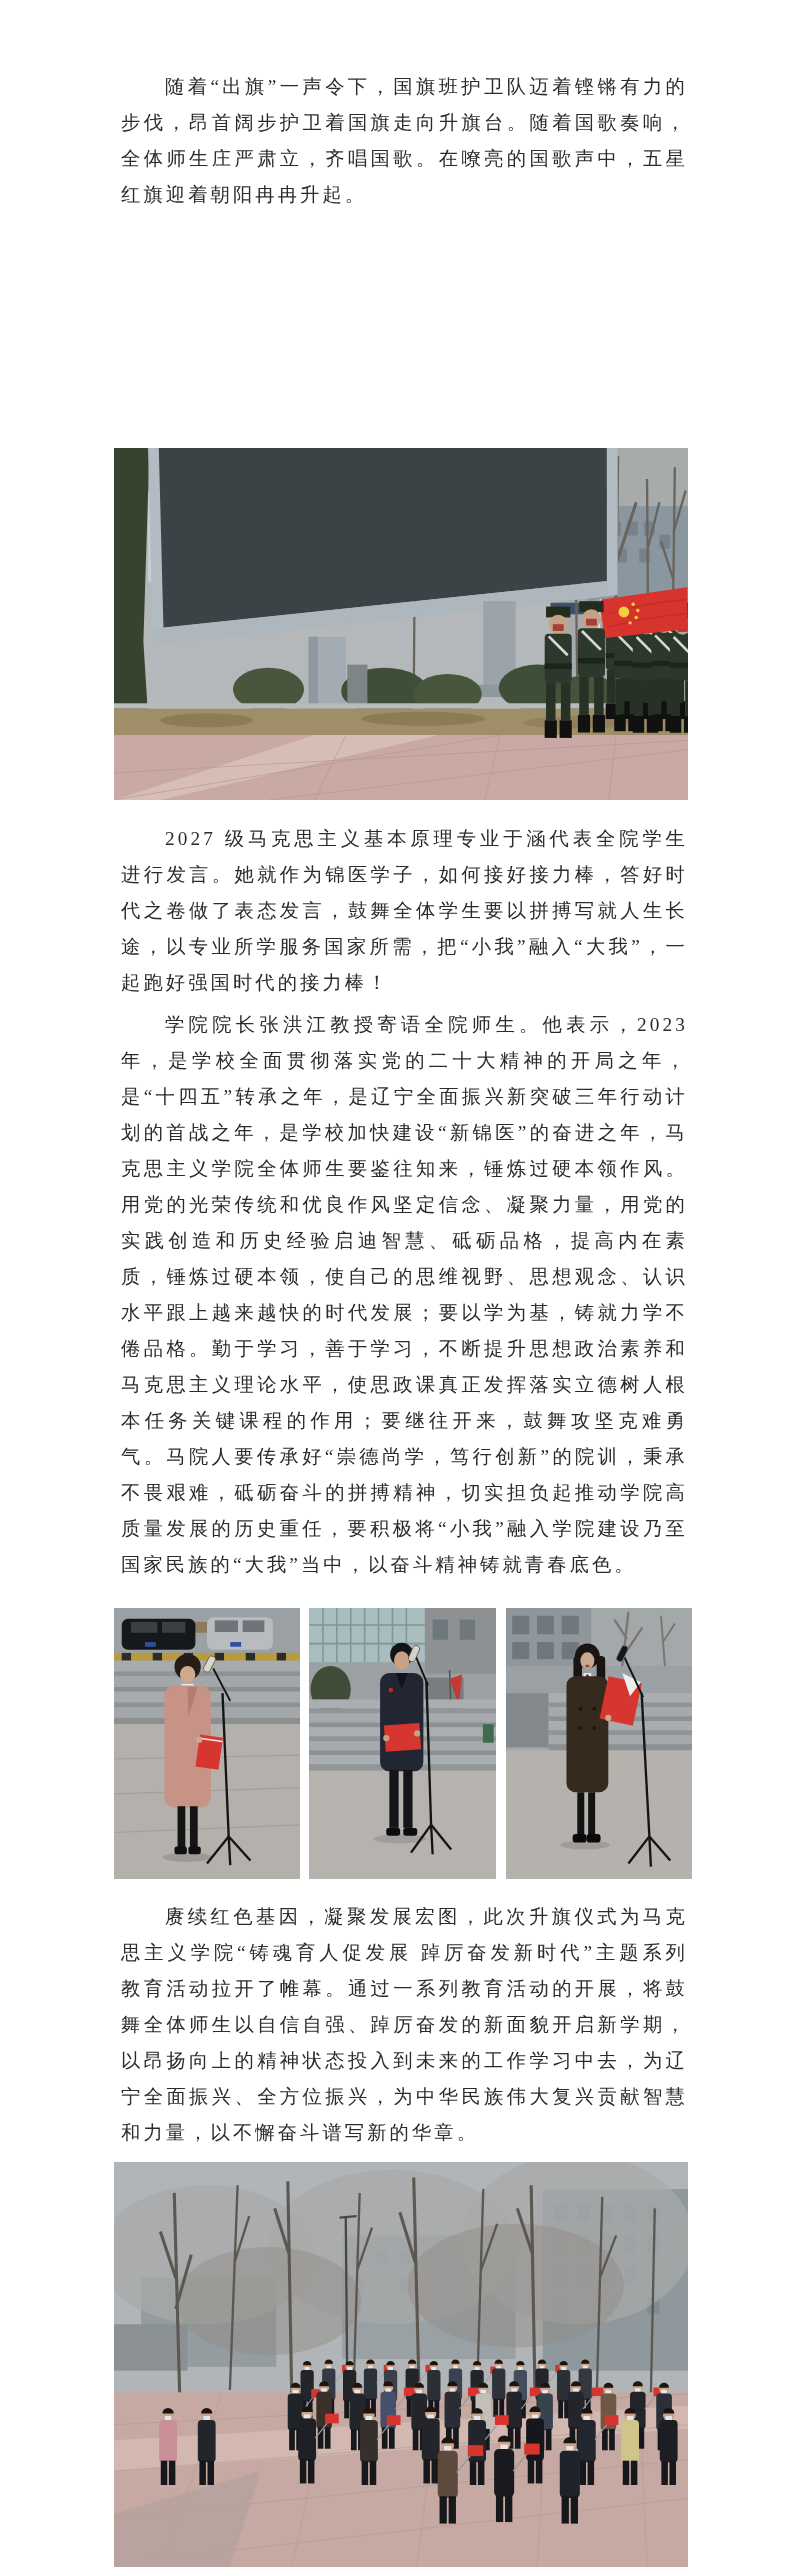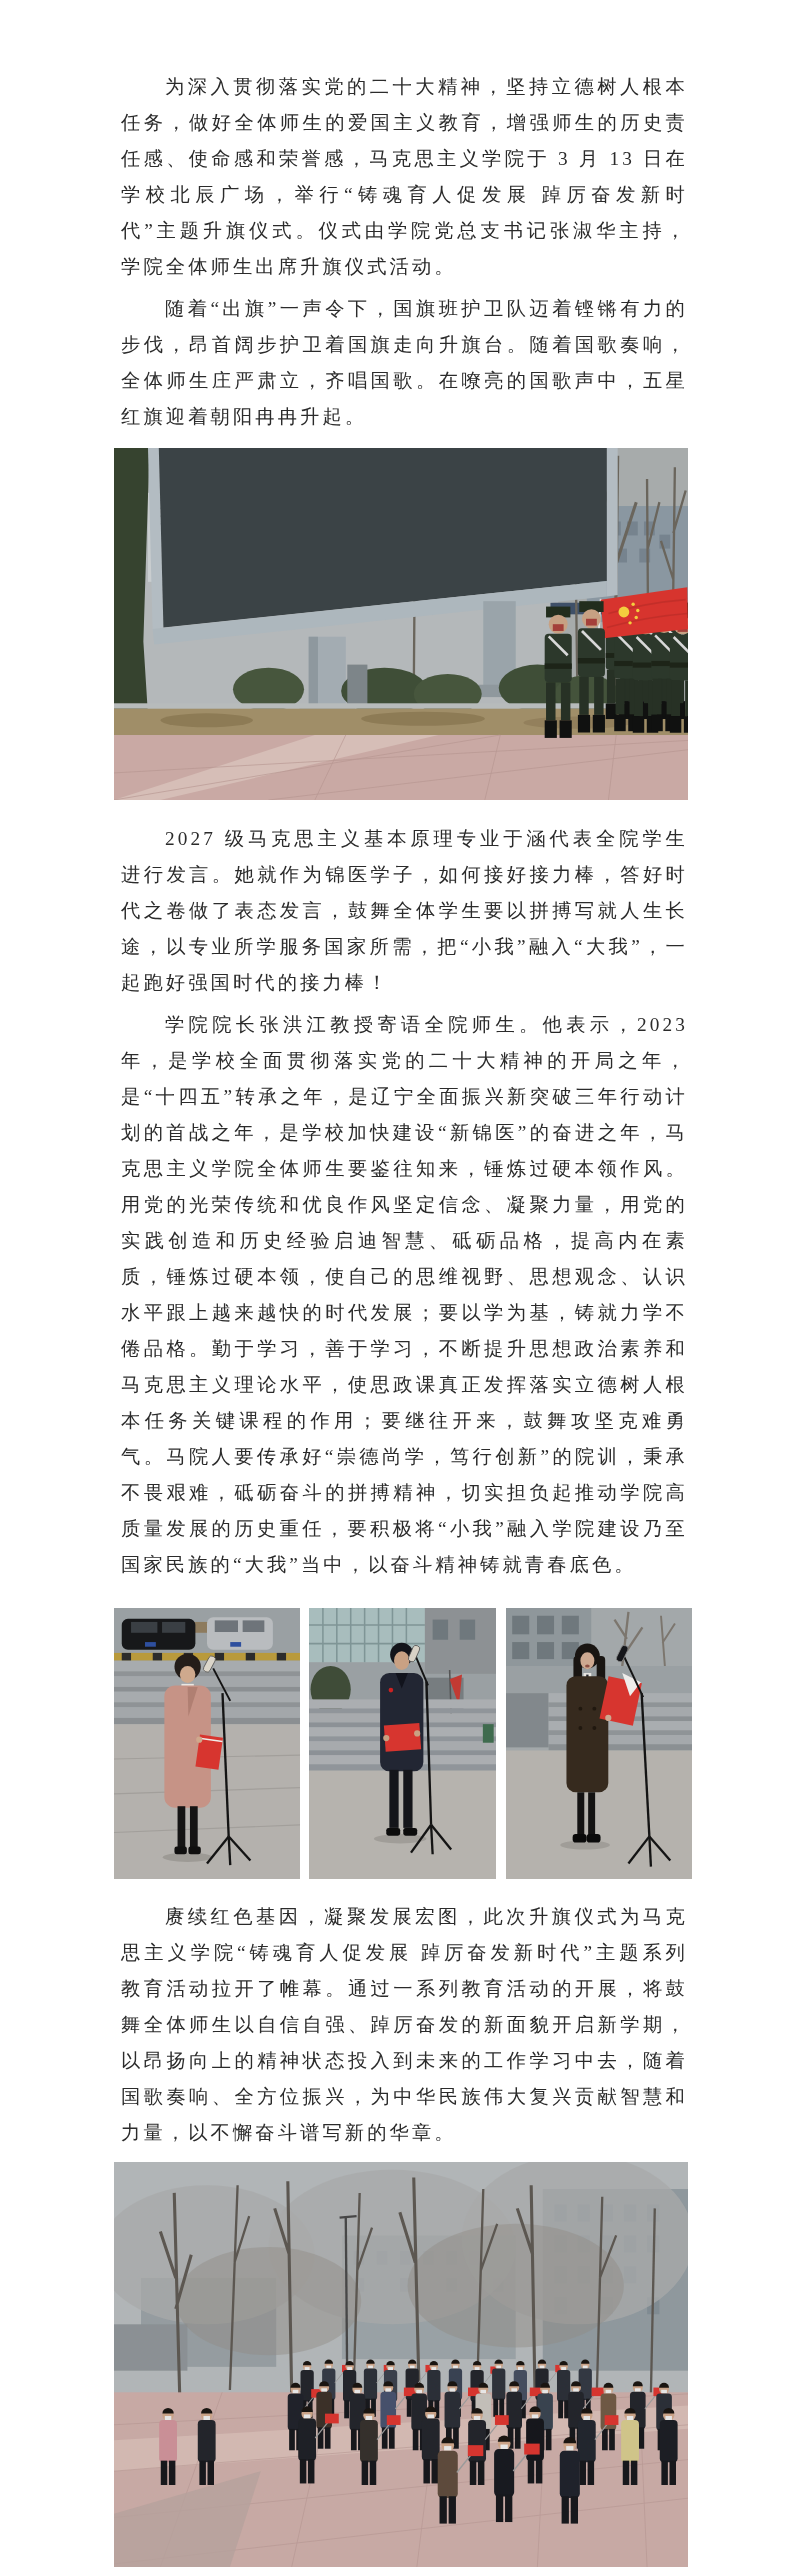--- a/index.html
+++ b/index.html
@@ -42,21 +42,20 @@
   #block-1{top:69px;}
   #block-2{top:821px;}
   #block-3{top:1899px;}
 </style>
 </head>
 <body>
 
 <div class="page">
 
   <div class="text-block" id="block-1">
-    <p>为深入贯彻落实党的二十大精神，坚持立德树人根本任务，做好全体师生的爱国主义教育，增强师生的历史责任感、使命感和荣誉感，马克思主义学院于 3 月 13 日在学校北辰广场，举行“铸魂育人促发展 踔厉奋发新时代”主题升旗仪式。仪式由学院党总支书记张淑华主持，学院全体师生出席升旗仪式活动。</p>
     <p>随着“出旗”一声令下，国旗班护卫队迈着铿锵有力的步伐，昂首阔步护卫着国旗走向升旗台。随着国歌奏响，全体师生庄严肃立，齐唱国歌。在嘹亮的国歌声中，五星红旗迎着朝阳冉冉升起。</p>
   </div>
 
   <figure class="photo" id="photo-flag-guard" style="margin:0;">
     <svg viewBox="0 0 743 455" preserveAspectRatio="none">
       <rect width="743" height="455" fill="#b4b8ba"></rect>
       <rect x="575" y="0" width="168" height="330" fill="#a7abab"></rect>
       <rect x="612" y="75" width="131" height="150" fill="#8a97a1"></rect>
       <g fill="#6e7b86" opacity="0.7">
         <rect x="620" y="95" width="14" height="18"></rect>
@@ -367,21 +366,21 @@
             </g>
           <line x1="185" y1="295" x2="158" y2="330" stroke="#141414" stroke-width="3"></line>
           <line x1="185" y1="295" x2="212" y2="326" stroke="#141414" stroke-width="3"></line>
           <line x1="185" y1="295" x2="187" y2="334" stroke="#141414" stroke-width="3"></line>
         </g>
       </svg>
     </figure>
   </div>
 
   <div class="text-block" id="block-3">
-    <p>赓续红色基因，凝聚发展宏图，此次升旗仪式为马克思主义学院“铸魂育人促发展 踔厉奋发新时代”主题系列教育活动拉开了帷幕。通过一系列教育活动的开展，将鼓舞全体师生以自信自强、踔厉奋发的新面貌开启新学期，以昂扬向上的精神状态投入到未来的工作学习中去，随着国歌奏响、全方位振兴，为中华民族伟大复兴贡献智慧和力量，以不懈奋斗谱写新的华章。</p>
+    <p>赓续红色基因，凝聚发展宏图，此次升旗仪式为马克思主义学院“铸魂育人促发展 踔厉奋发新时代”主题系列教育活动拉开了帷幕。通过一系列教育活动的开展，将鼓舞全体师生以自信自强、踔厉奋发的新面貌开启新学期，以昂扬向上的精神状态投入到未来的工作学习中去，为辽宁全面振兴、全方位振兴，为中华民族伟大复兴贡献智慧和力量，以不懈奋斗谱写新的华章。</p>
   </div>
 
   <figure class="photo" id="photo-crowd" style="margin:0;">
     <svg viewBox="0 0 743 524" preserveAspectRatio="none">
       <rect width="743" height="524" fill="#b1b5b7"></rect>
       <rect x="555" y="35" width="188" height="235" fill="#8f989d"></rect>
       <g fill="#75818a" opacity="0.55">
         <rect x="570" y="55" width="16" height="22"></rect>
           <rect x="600" y="55" width="16" height="22"></rect>
           <rect x="630" y="55" width="16" height="22"></rect>

